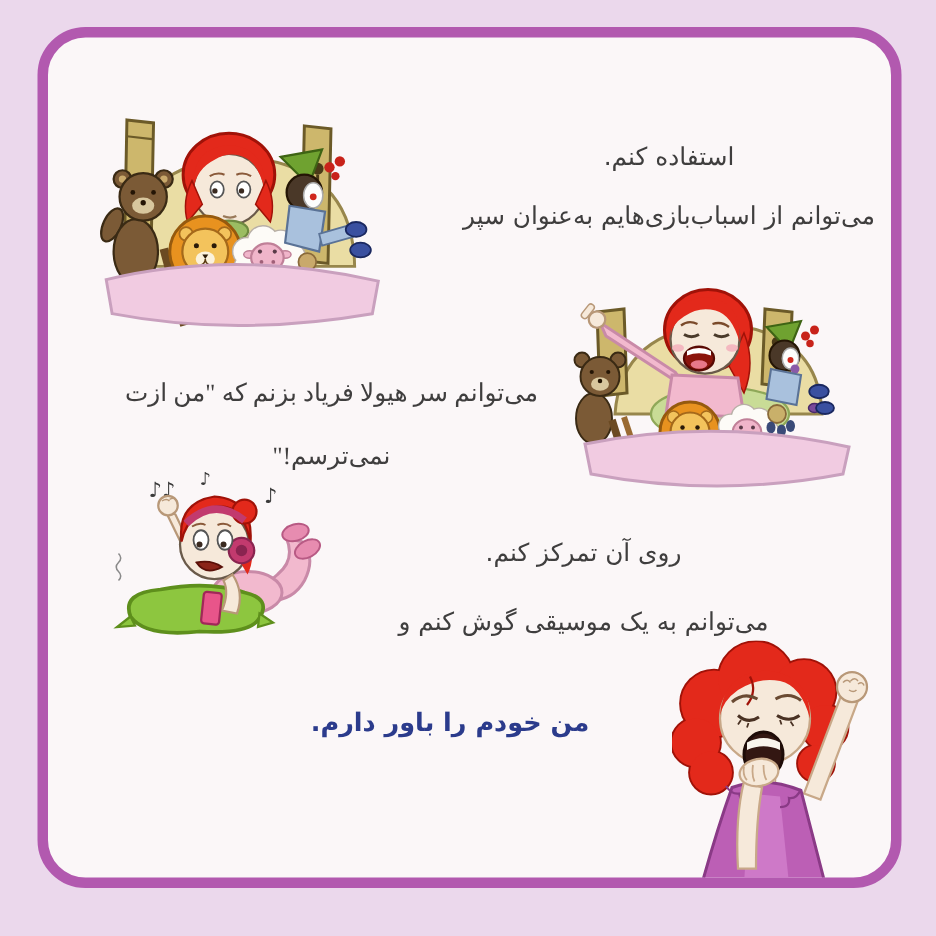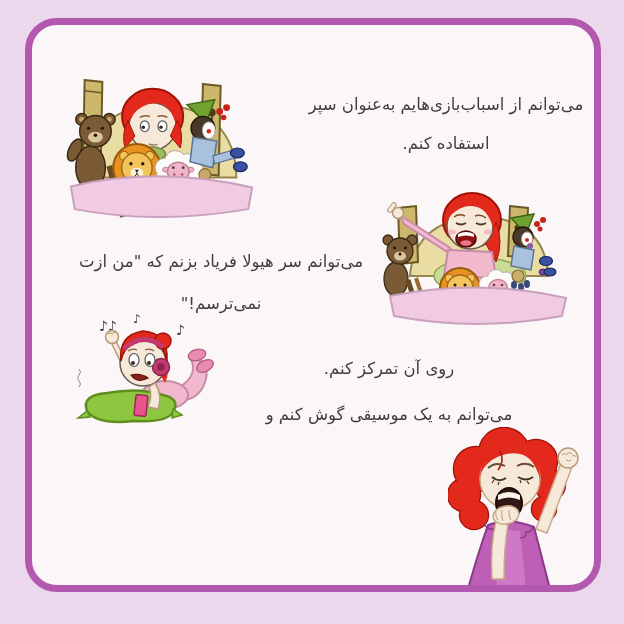--- a/index.html
+++ b/index.html
@@ -20,21 +20,21 @@
   }
   .tblock {
     position:absolute;
     direction:rtl;
     text-align:center;
     color:#3F3E3E;
     font-size:16.5px;
   }
   .tline { white-space:nowrap; }
   .block1 { left:268px; top:60px;  width:292px; line-height:39px; }
-  .block2 { left:30px;  top:216px; width:318px; line-height:42px; }
+  .block2 { left:30px;  top:216px; width:318px; line-height:42px;font-family:Liberation Serif, serif; }
   .block3 { left:196px; top:321px; width:322px; line-height:46px; }
   .affirm { left:116px; top:437px; width:304px; line-height:41px;
             font-weight:bold; font-size:17px; color:#2B3B8C; }
   .illus { position:absolute; }
   .illus-bed-calm    { left:26px;  top:50px;  }
   .illus-bed-yelling { left:348px; top:159px; }
   .illus-music       { left:41px;  top:286px; }
   .illus-yawning     { left:416px; top:402px; }
   .pagenum {
     position:absolute; left:0; right:0; top:622px;
@@ -142,22 +142,22 @@
       <polygon points="137,63 161,67 157,94 134,88" fill="#A9C1DD" stroke="#5A7296" stroke-width="1.5"></polygon>
       <polygon points="157,82 178,76 180,84 159,90" fill="#A9C1DD" stroke="#5A7296" stroke-width="1.2"></polygon>
       <ellipse cx="182" cy="79" rx="7" ry="5" fill="#3A50A0" stroke="#1A2860" stroke-width="1.2"></ellipse>
       <ellipse cx="185" cy="93" rx="7" ry="5" fill="#3A50A0" stroke="#1A2860" stroke-width="1.2"></ellipse>
       <circle cx="149" cy="101" r="6" fill="#C9A96B" stroke="#8A6A3A" stroke-width="1.2"></circle>
     </g>
     <path d="M13,113 Q100,92 197,114 L193,136 Q100,152 17,136 Z" fill="#F1CBE1" stroke="#C9A0BE" stroke-width="2"></path>
   </svg>
 
   <div class="tblock block1">
+    <div class="tline">استفاده کنم.</div>
     <div class="tline">می‌توانم از اسباب‌بازی‌هایم به‌عنوان سپر</div>
-    <div class="tline">استفاده کنم.</div>
   </div>
 
   <svg class="illus illus-bed-yelling" width="196" height="148" viewBox="0 0 196 148">
     <g>
       <path d="M30,92 Q34,36 100,32 Q166,36 168,92 Z" fill="#EADDA4" stroke="#97864C" stroke-width="2"></path>
       <polygon points="18,24 36,22 38,78 20,80" fill="#CDB76C" stroke="#6B5A28" stroke-width="2"></polygon>
       <polygon points="130,22 148,24 146,74 128,72" fill="#CDB76C" stroke="#6B5A28" stroke-width="2"></polygon>
       <circle cx="138" cy="44" r="3.5" fill="#4A3A18"></circle>
       <line x1="138" y1="47" x2="138" y2="56" stroke="#4A3A18" stroke-width="2"></line>
     </g>
@@ -295,20 +295,21 @@
       <rect x="62" y="84" width="12" height="21" rx="2" fill="#E8558A" stroke="#A02858" stroke-width="1.5" transform="rotate(6 68 94)"></rect>
     </g>
   </svg>
 
   <div class="tblock block3">
     <div class="tline">روی آن تمرکز کنم.</div>
     <div class="tline">می‌توانم به یک موسیقی گوش کنم و</div>
   </div>
 
   <div class="tblock affirm" style="color: rgb(43, 59, 140);">
+    <div class="tline">من خودم را باور دارم.</div>
   </div>
 
   <svg class="illus illus-yawning" width="152" height="162" viewBox="0 0 152 162">
     <g>
       <g stroke="#A01208" stroke-width="2.5" fill="#E3291B">
         <circle cx="28" cy="42" r="22"></circle>
           <circle cx="56" cy="26" r="25"></circle>
           <circle cx="88" cy="34" r="21"></circle>
         <circle cx="16" cy="68" r="16"></circle>
           <circle cx="102" cy="58" r="15"></circle>

